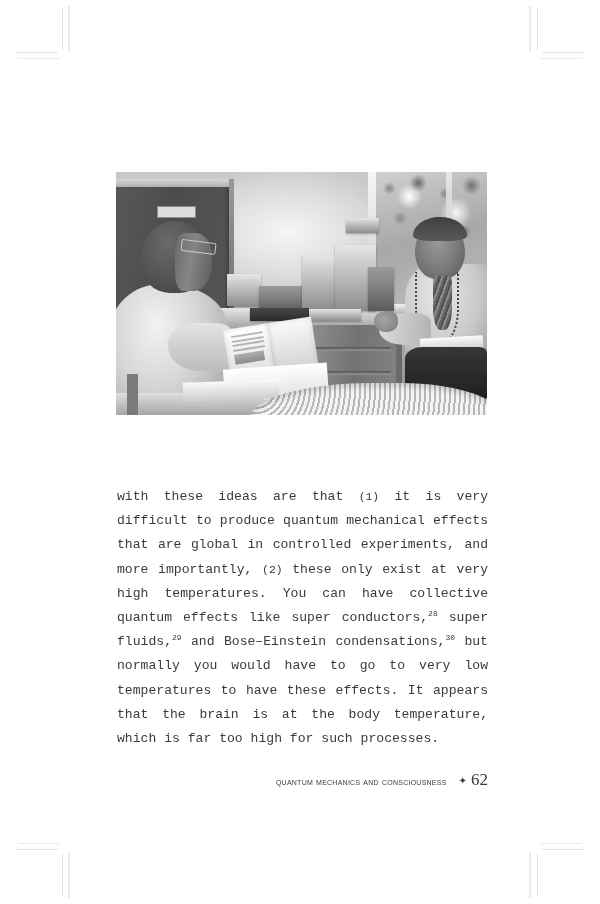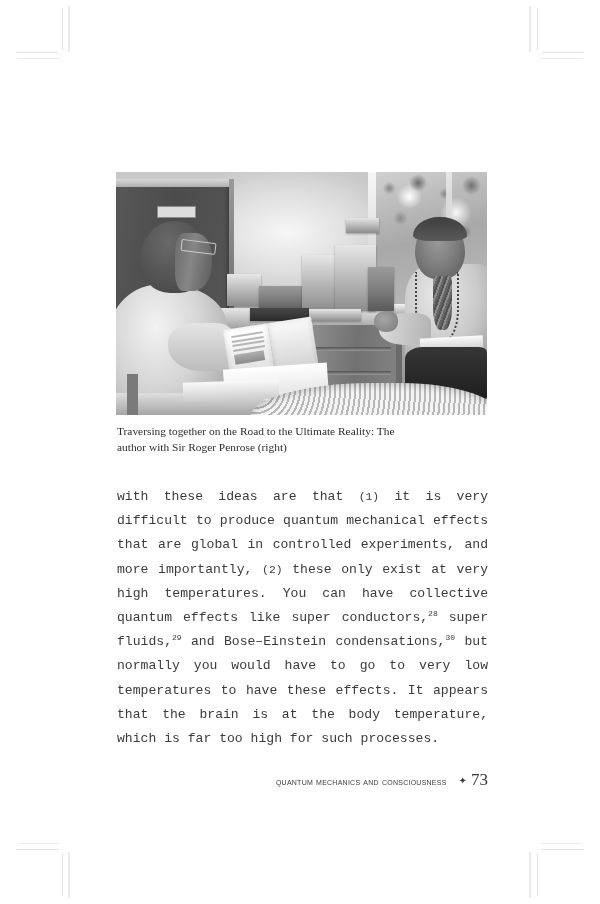--- a/index.html
+++ b/index.html
@@ -459,29 +459,24 @@
       <div class="ph-man-r-paper"></div>
       <div class="ph-man-r-lap"></div>
 
       <div class="ph-bench"></div>
       <div class="ph-bench-leg"></div>
       <div class="ph-bench-board"></div>
       <div class="ph-foreground"></div>
     </div>
   </div>
 
-  <div class="caption">
-    <span>Traversing together on the Road to the Ultimate Reality: The</span>
-    <br>
-    <span>author with Sir Roger Penrose (right)</span>
-  </div>
 
   <div class="body">
     <p><span>with these ideas are that </span><span class="num-sm">(1)</span><span> it is very difficult to produce quantum mechanical effects that are global in controlled experiments, and more importantly, </span><span class="num-sm">(2)</span><span> these only exist at very high temperatures. You can have collective quantum effects like super conductors,</span><sup>28</sup><span> super fluids,</span><sup>29</sup><span> and Bose–Einstein condensations,</span><sup>30</sup><span> but normally you would have to go to very low temperatures to have these effects. It appears that the brain is at the body temperature, which is far too high for such processes.</span></p>
   </div>
 
   <div class="footer">
     <span class="running-head">Quantum Mechanics and Consciousness</span>
     <span class="ornament">✦</span>
-    <span class="folio">73</span>
+    <span class="folio">62</span>
   </div>
 
 </div>
 
 </body></html>

